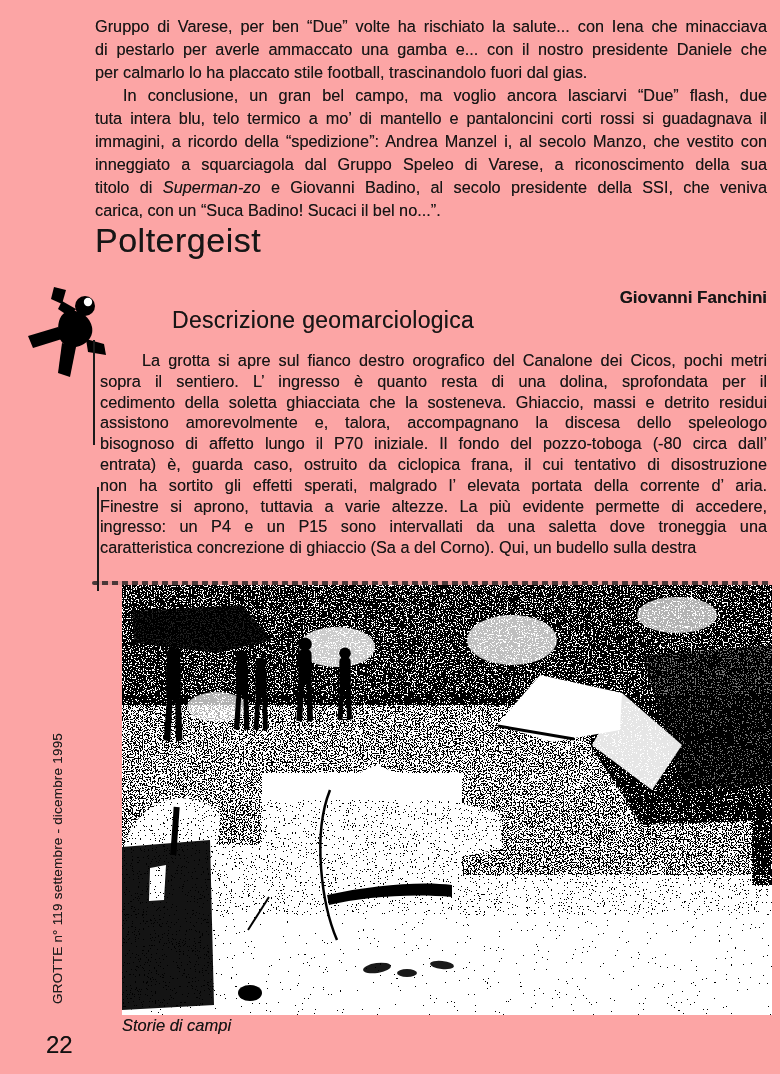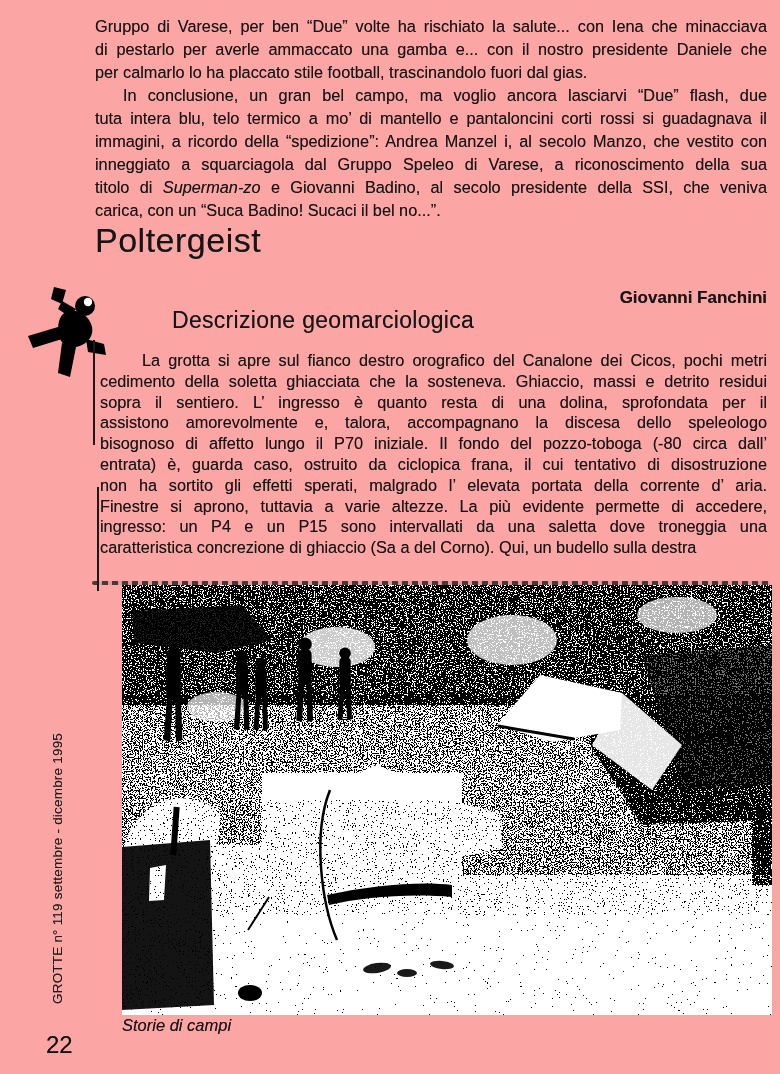--- a/index.html
+++ b/index.html
@@ -70,22 +70,22 @@
       <polygon points="58,52 76,57 78,68 60,65"></polygon>
     </g>
     <circle cx="60" cy="15" r="4.2" fill="#fff"></circle>
   </svg>
   <div class="rope rope-a"></div>
   <div class="rope rope-b"></div>
 
   <div class="sect-head">Descrizione geomarciologica</div>
   <div class="body-text">
     <div class="jl indent2">La grotta si apre sul fianco destro orografico del Canalone dei Cicos, pochi metri</div>
+    <div class="jl">sopra il sentiero. L’ ingresso è quanto resta di una dolina, sprofondata per il</div>
     <div class="jl">cedimento della soletta ghiacciata che la sosteneva. Ghiaccio, massi e detrito residui</div>
-    <div class="jl">sopra il sentiero. L’ ingresso è quanto resta di una dolina, sprofondata per il</div>
     <div class="jl">assistono amorevolmente e, talora, accompagnano la discesa dello speleologo</div>
     <div class="jl">bisognoso di affetto lungo il P70 iniziale. Il fondo del pozzo-toboga (-80 circa dall’</div>
     <div class="jl">entrata) è, guarda caso, ostruito da ciclopica frana, il cui tentativo di disostruzione</div>
     <div class="jl">non ha sortito gli effetti sperati, malgrado l’ elevata portata della corrente d’ aria.</div>
     <div class="jl">Finestre si aprono, tuttavia a varie altezze. La più evidente permette di accedere,</div>
     <div class="jl">ingresso: un P4 e un P15 sono intervallati da una saletta dove troneggia una</div>
     <div class="ll">caratteristica concrezione di ghiaccio (Sa a del Corno). Qui, un budello sulla destra</div>
   </div>
 
   <div class="streak"></div>

